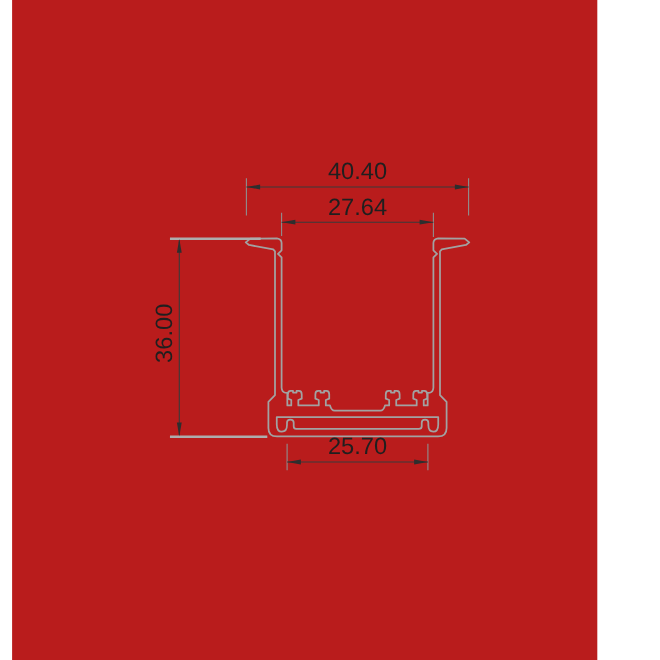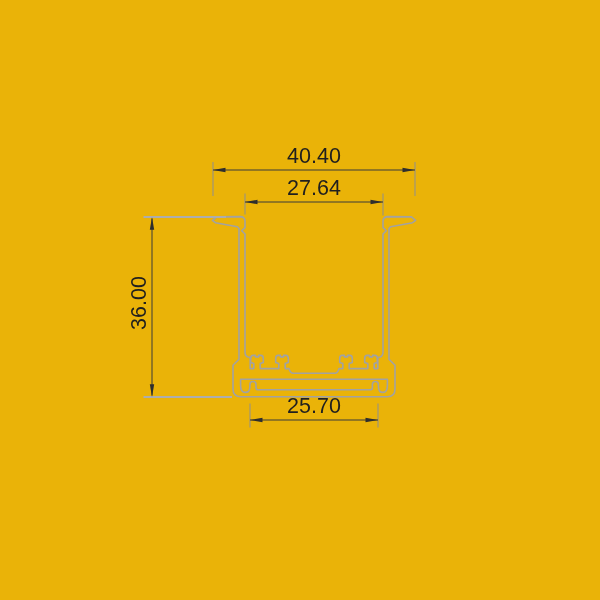--- a/index.html
+++ b/index.html
@@ -6,23 +6,24 @@
     margin: 0;
     padding: 0;
     background: #ffffff;
     width: 600px;
     height: 600px;
     overflow: hidden;
     font-family: "Liberation Sans", sans-serif;
   }
   .canvas {
     position: relative;
-    width: 600px;
+    width: 532px;
     height: 600px;
-    background: #eab308;
+    background: #b91c1c;
+    margin-left: 11px;
   }
   svg { display: block; }
   .profile-line {
     fill: none;
     stroke: #a2a2a2;
     stroke-width: 1.6;
     stroke-linejoin: round;
     stroke-linecap: round;
   }
   .dim-line {

